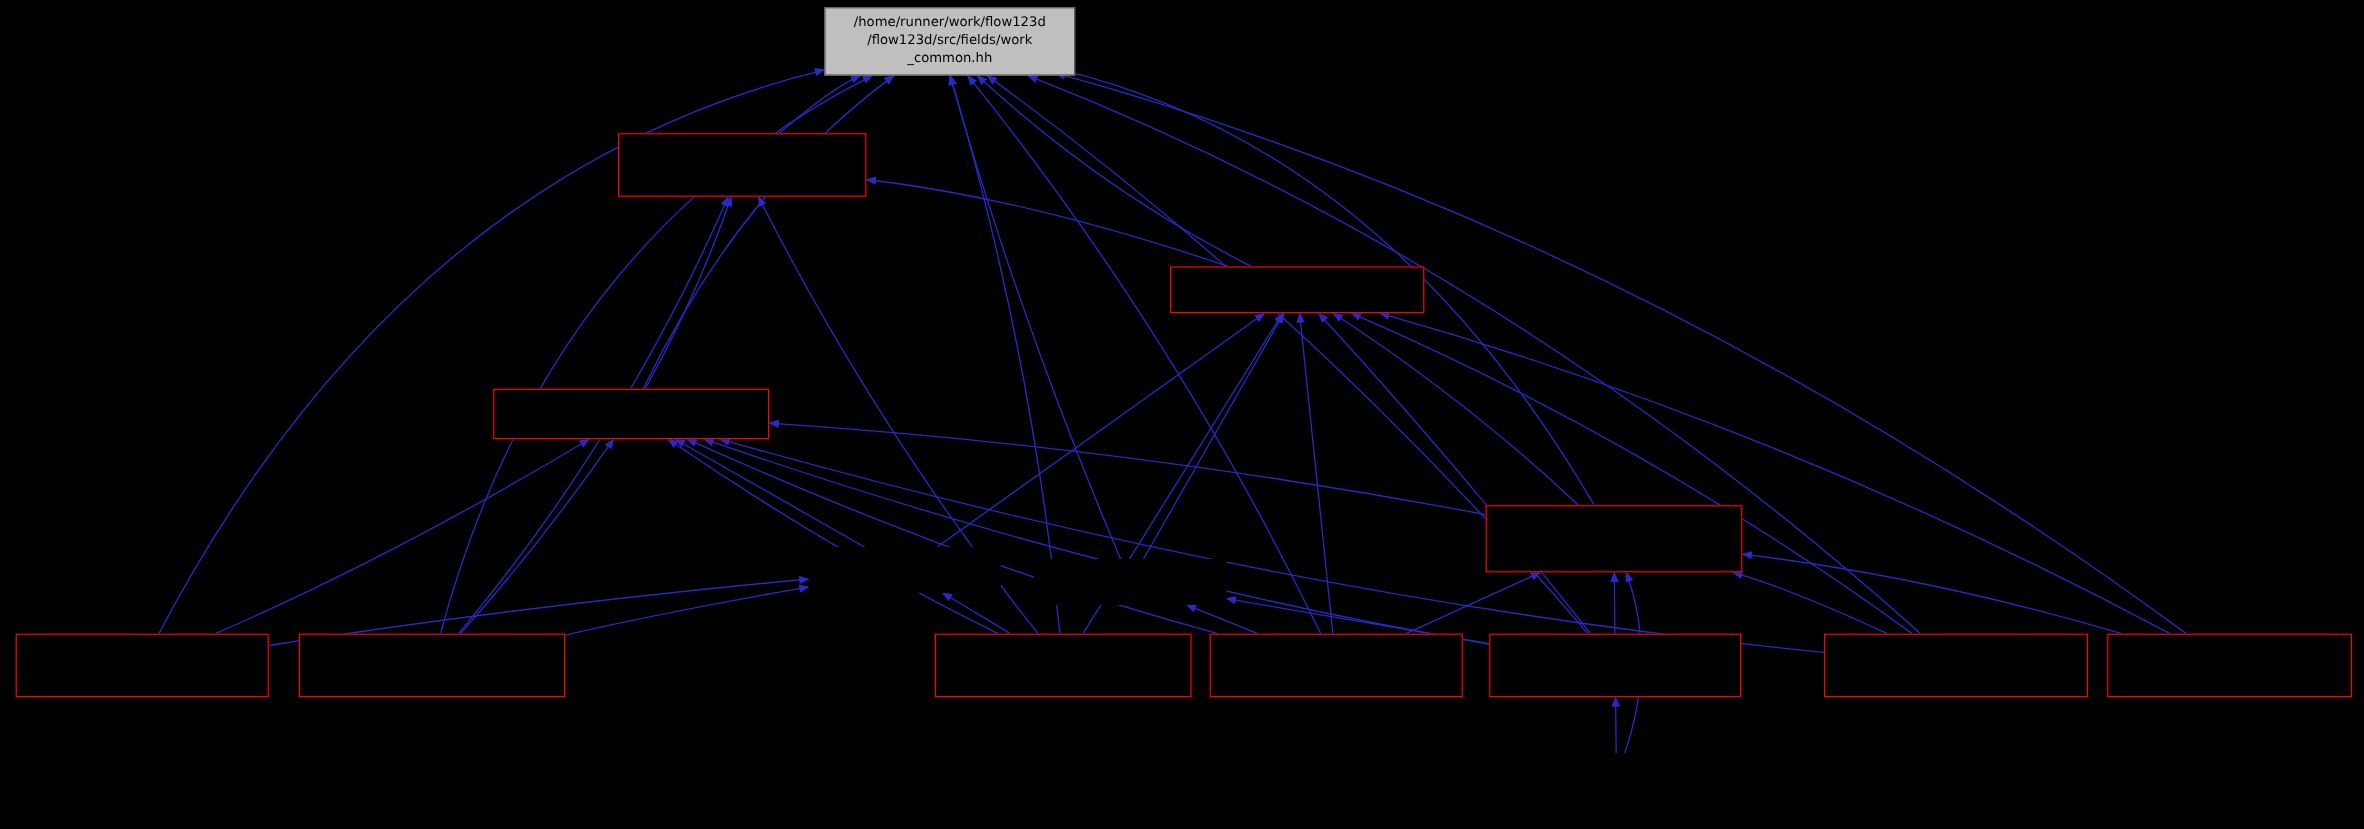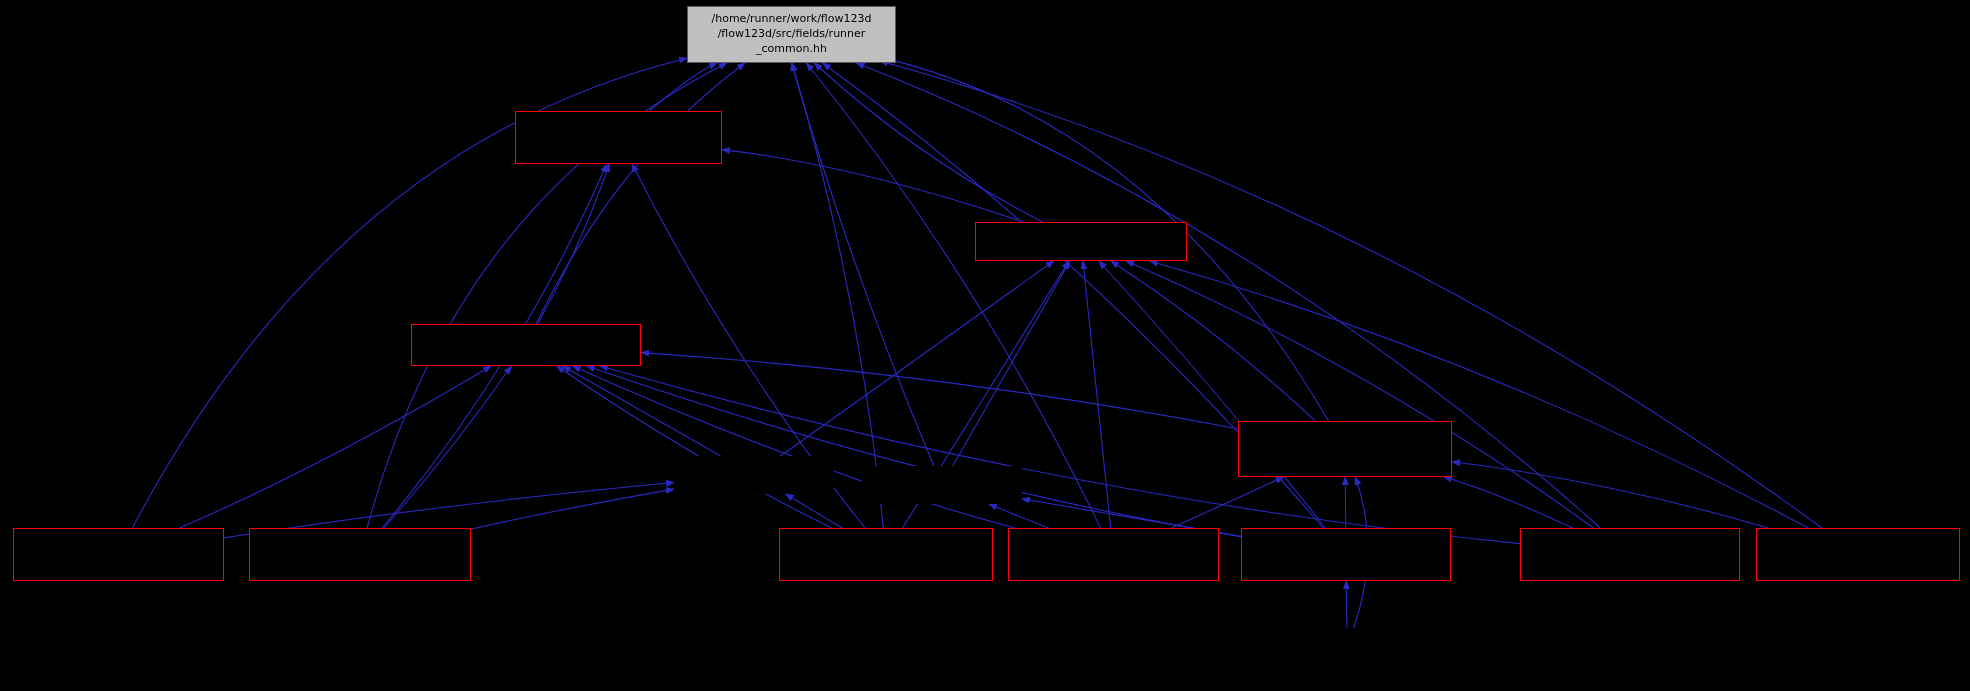--- a/index.html
+++ b/index.html
@@ -101,21 +101,21 @@
       <path d="M 780.6 456.0 Q 917.5 358.3 1053.7 261.0" fill="none" stroke="#2929c4" stroke-width="1.1" marker-end="url(#arrow)"></path>
       <path d="M 720.7 456.0 Q 640.0 410.0 562.8 366.0" fill="none" stroke="#2929c4" stroke-width="1.1" marker-end="url(#arrow)"></path>
       <path d="M 952.8 466.0 Q 1011.5 363.3 1069.9 261.0" fill="none" stroke="#2929c4" stroke-width="1.1" marker-end="url(#arrow)"></path>
       <path d="M 933.9 466.0 Q 848.6 264.7 791.6 63.0" fill="none" stroke="#2929c4" stroke-width="1.1" marker-end="url(#arrow)"></path>
       <path d="M 1346.8 628.0 Q 1346.5 601.3 1346.3 581.0" fill="none" stroke="#2929c4" stroke-width="1.1" marker-end="url(#arrow)"></path>
       <path d="M 1353.8 628.0 Q 1381.0 548.1 1355.2 477.0" fill="none" stroke="#2929c4" stroke-width="1.1" marker-end="url(#arrow)"></path>
     </svg>
 
   <div class="node root" style="left:687px; top:6px; width:209px; height:57px;">
     <span class="root-line">/home/runner/work/flow123d</span>
-    <span class="root-line">/flow123d/src/fields/runner</span>
+    <span class="root-line">/flow123d/src/fields/work</span>
     <span class="root-line">_common.hh</span>
   </div>
 
   <div class="node" style="left:515px; top:111px; width:207px; height:53px;"></div>
   <div class="node" style="left:975px; top:222px; width:212px; height:39px;"></div>
   <div class="node" style="left:411px; top:324px; width:230px; height:42px;"></div>
   <div class="node" style="left:1238px; top:421px; width:214px; height:56px;"></div>
 
   <div class="node" style="left:13px; top:528px; width:211px; height:53px;"></div>
   <div class="node" style="left:249px; top:528px; width:222px; height:53px;"></div>

